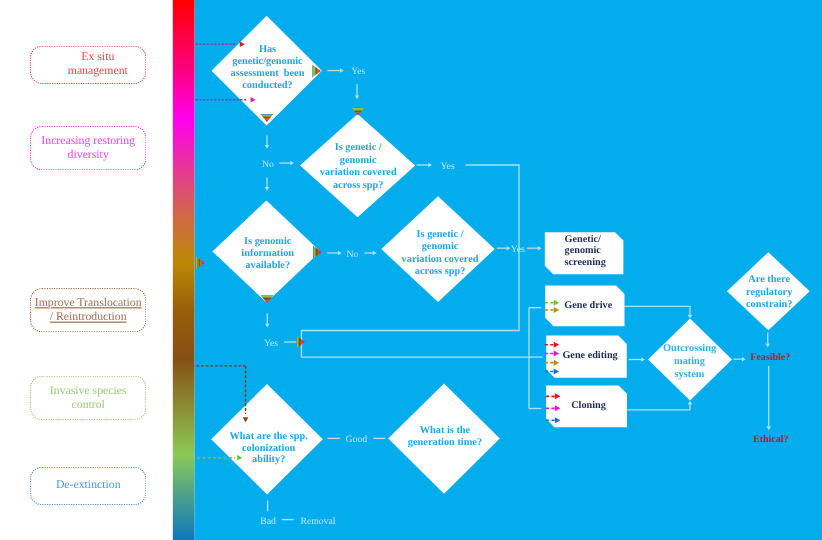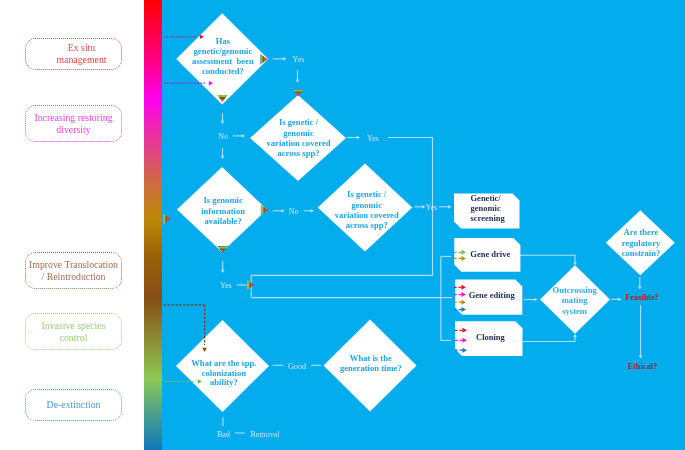--- a/index.html
+++ b/index.html
@@ -183,20 +183,20 @@
         <path d="M462.4 337.8 L467 340.3 L462.4 342.8 Z" fill="#F810D8"></path>
         <line x1="455" y1="350.2" x2="462.6" y2="350.2" stroke="#1E6FC8" stroke-width="1.3" stroke-dasharray="2.7,1.8"></line>
         <path d="M462.4 347.7 L467 350.2 L462.4 352.7 Z" fill="#1E6FC8"></path>
       </g>
   </svg>
 
   <div id="sidebar">
       <div class="side-box" style="top: 38px; height: 32px; border-color: rgb(238, 68, 68); color: rgb(238, 68, 68); padding-left: 16px;"><span>Ex situ management</span></div>
       <div class="side-box" style="top: 105px; height: 37px; border-color: rgb(240, 64, 222); color: rgb(240, 64, 222);"><span>Increasing restoring
 diversity</span></div>
-      <div class="side-box" style="top: 252px; height: 37px; border-color: rgb(160, 109, 80); color: rgb(160, 109, 80);"><span>Improve Translocation
+      <div class="side-box" style="top: 240px; height: 37px; border-color: rgb(160, 109, 80); color: rgb(160, 109, 80); text-decoration: underline;"><span>Improve Translocation
 / Reintroduction</span></div>
       <div class="side-box" style="top: 389px; height: 32px; border-color: rgb(78, 150, 210); color: rgb(78, 150, 210);"><span>De-extinction</span></div>
       <div class="side-box" style="top: 313px; height: 37px; border-color: rgb(155, 203, 116); color: rgb(155, 203, 116);"><span>Invasive species
 control</span></div>
     </div>
   <div id="gradbar" style="background: linear-gradient(rgb(255, 0, 0) 0%, rgb(255, 0, 64) 6.4%, rgb(255, 0, 128) 13.1%, rgb(255, 0, 238) 22%, rgb(232, 53, 154) 30.9%, rgb(208, 104, 72) 39.8%, rgb(188, 136, 6) 48.7%, rgb(153, 94, 10) 57.6%, rgb(134, 79, 21) 66.4%, rgb(140, 140, 51) 75.3%, rgb(140, 201, 86) 84.2%, rgb(66, 154, 146) 93.1%, rgb(14, 119, 188) 100%);"></div>
 </div>
 
 </body></html>

